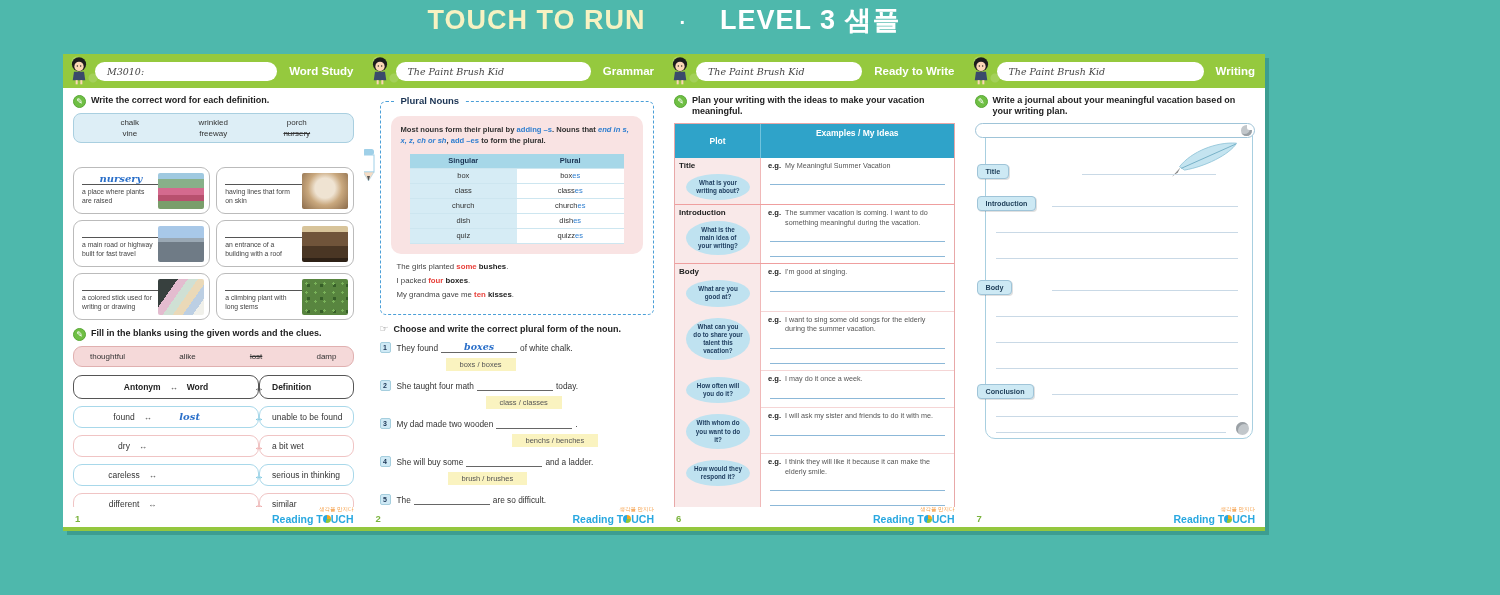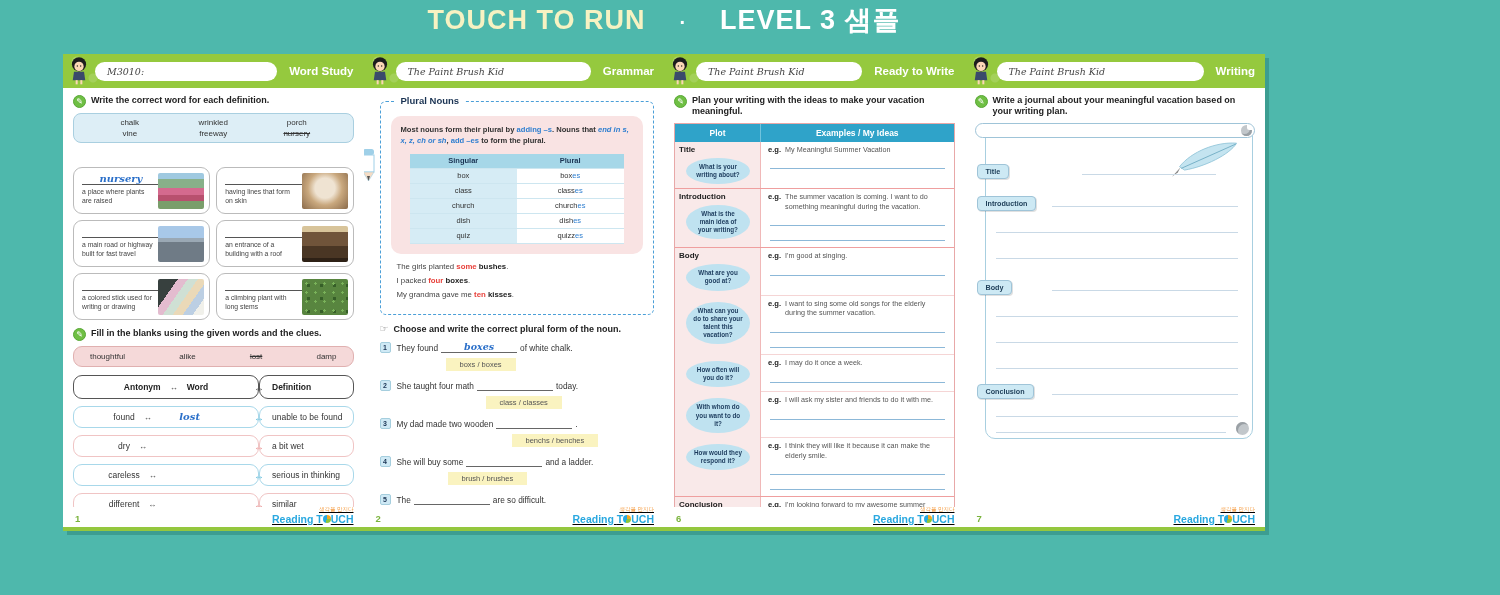--- a/index.html
+++ b/index.html
@@ -22,21 +22,21 @@
            background-image:radial-gradient(circle at 14px 8px, rgba(255,255,255,.18) 0 5px, transparent 6px),
                             radial-gradient(circle at 30px 24px, rgba(255,255,255,.14) 0 4px, transparent 5px); }
   .girl { flex:none; }
   .tfield { flex:1; height:19px; background:#fff; border-radius:10px; font-family:"DejaVu Serif", serif;
             font-style:italic; font-size:9.5px; color:#444; line-height:19px; padding-left:12px; }
   .stab { color:#fff; font-weight:bold; font-size:11.5px; white-space:nowrap; padding-left:6px; }
 
   .sbody { flex:1; padding:7px 10px 0 10px; overflow:hidden; position:relative; }
   .sfoot { flex:none; height:20px; display:flex; justify-content:space-between; align-items:flex-end; padding:0 10px 3px 12px; }
   .pnum { color:#7ab33c; font-weight:bold; font-size:9.5px; }
-  .rt { text-align:right; line-height:1;text-decoration:underline; }
+  .rt { text-align:right; line-height:1; }
   .rt-tag { font-size:5.5px; color:#f59a3e; margin-bottom:1px; }
   .rt-main { font-size:10.5px; font-weight:bold; color:#29a8e0; letter-spacing:0; }
   .rt-o { display:inline-block; width:8px; height:8px; border-radius:50%;
           background:conic-gradient(#f5a623 0 90deg, #8cc63e 90deg 200deg, #29a8e0 200deg 360deg); }
 
   .instr { display:flex; align-items:flex-start; gap:5px; margin-bottom:5px; }
   .sicon { flex:none; width:13px; height:13px; background:#6fbf44; border:1px solid #58a835; border-radius:50%;
            color:#fff; font-size:8px; line-height:12px; text-align:center; }
   .itext { font-size:9px; font-weight:bold; color:#222; line-height:1.25; }
 
@@ -104,21 +104,21 @@
           color:#1a3353; font-size:7px; font-weight:bold; text-align:center; line-height:10px; border-radius:2px; margin-right:3px; }
   .qblank { display:inline-block; min-width:76px; border-bottom:1px solid #666; text-align:center; height:11px;
             font-family:"DejaVu Serif", serif; font-style:italic; font-weight:bold; font-size:9.5px; color:#2a6fc9; line-height:10px; }
   .opts { display:inline-block; background:#faf3c0; padding:2px 14px; font-size:7.5px; color:#555; margin-top:3px; }
   .q1 .opts { margin-left:66px; } .q2 .opts { margin-left:106px; } .q3 .opts { margin-left:132px; }
   .q4 .opts { margin-left:68px; }
 
   
   .p3table { border:1px solid #e8a8a8; margin-top:2px; }
   .p3head { display:flex; background:#2fa3c9; color:#fff; font-weight:bold; font-size:8.5px; }
-  .p3head .hc1 { width:86px; text-align:center; padding:4px 0; border-right:1px solid #70c3dd; }
+  .p3head .hc1 { width:86px; text-align:center; padding:12px 0; border-right:1px solid #70c3dd; }
   .p3head .hc2 { flex:1; text-align:center; padding:4px 0; }
   .p3row { display:flex; }
   .p3row.msep { border-top:1.4px solid #ef9f9f; }
   .p3l { width:86px; flex:none; background:#f9e9e9; border-right:1px solid #f0b8b8; padding:3px 3px 4px 4px; }
   .p3r { flex:1; padding:3px 7px 6px 7px; }
   .p3row.sub .p3r { border-top:1px solid #f5d5d5; }
   .plabel { font-size:8px; font-weight:bold; color:#222; }
   .bubble { display:block; background:#bfe2f0; border-radius:50%; padding:5px 7px; max-width:64px; margin:4px auto 0 auto;
             font-size:6.3px; font-weight:bold; color:#1b3a5c; text-align:center; line-height:1.3; }
   .egrow { display:flex; gap:4px; }

